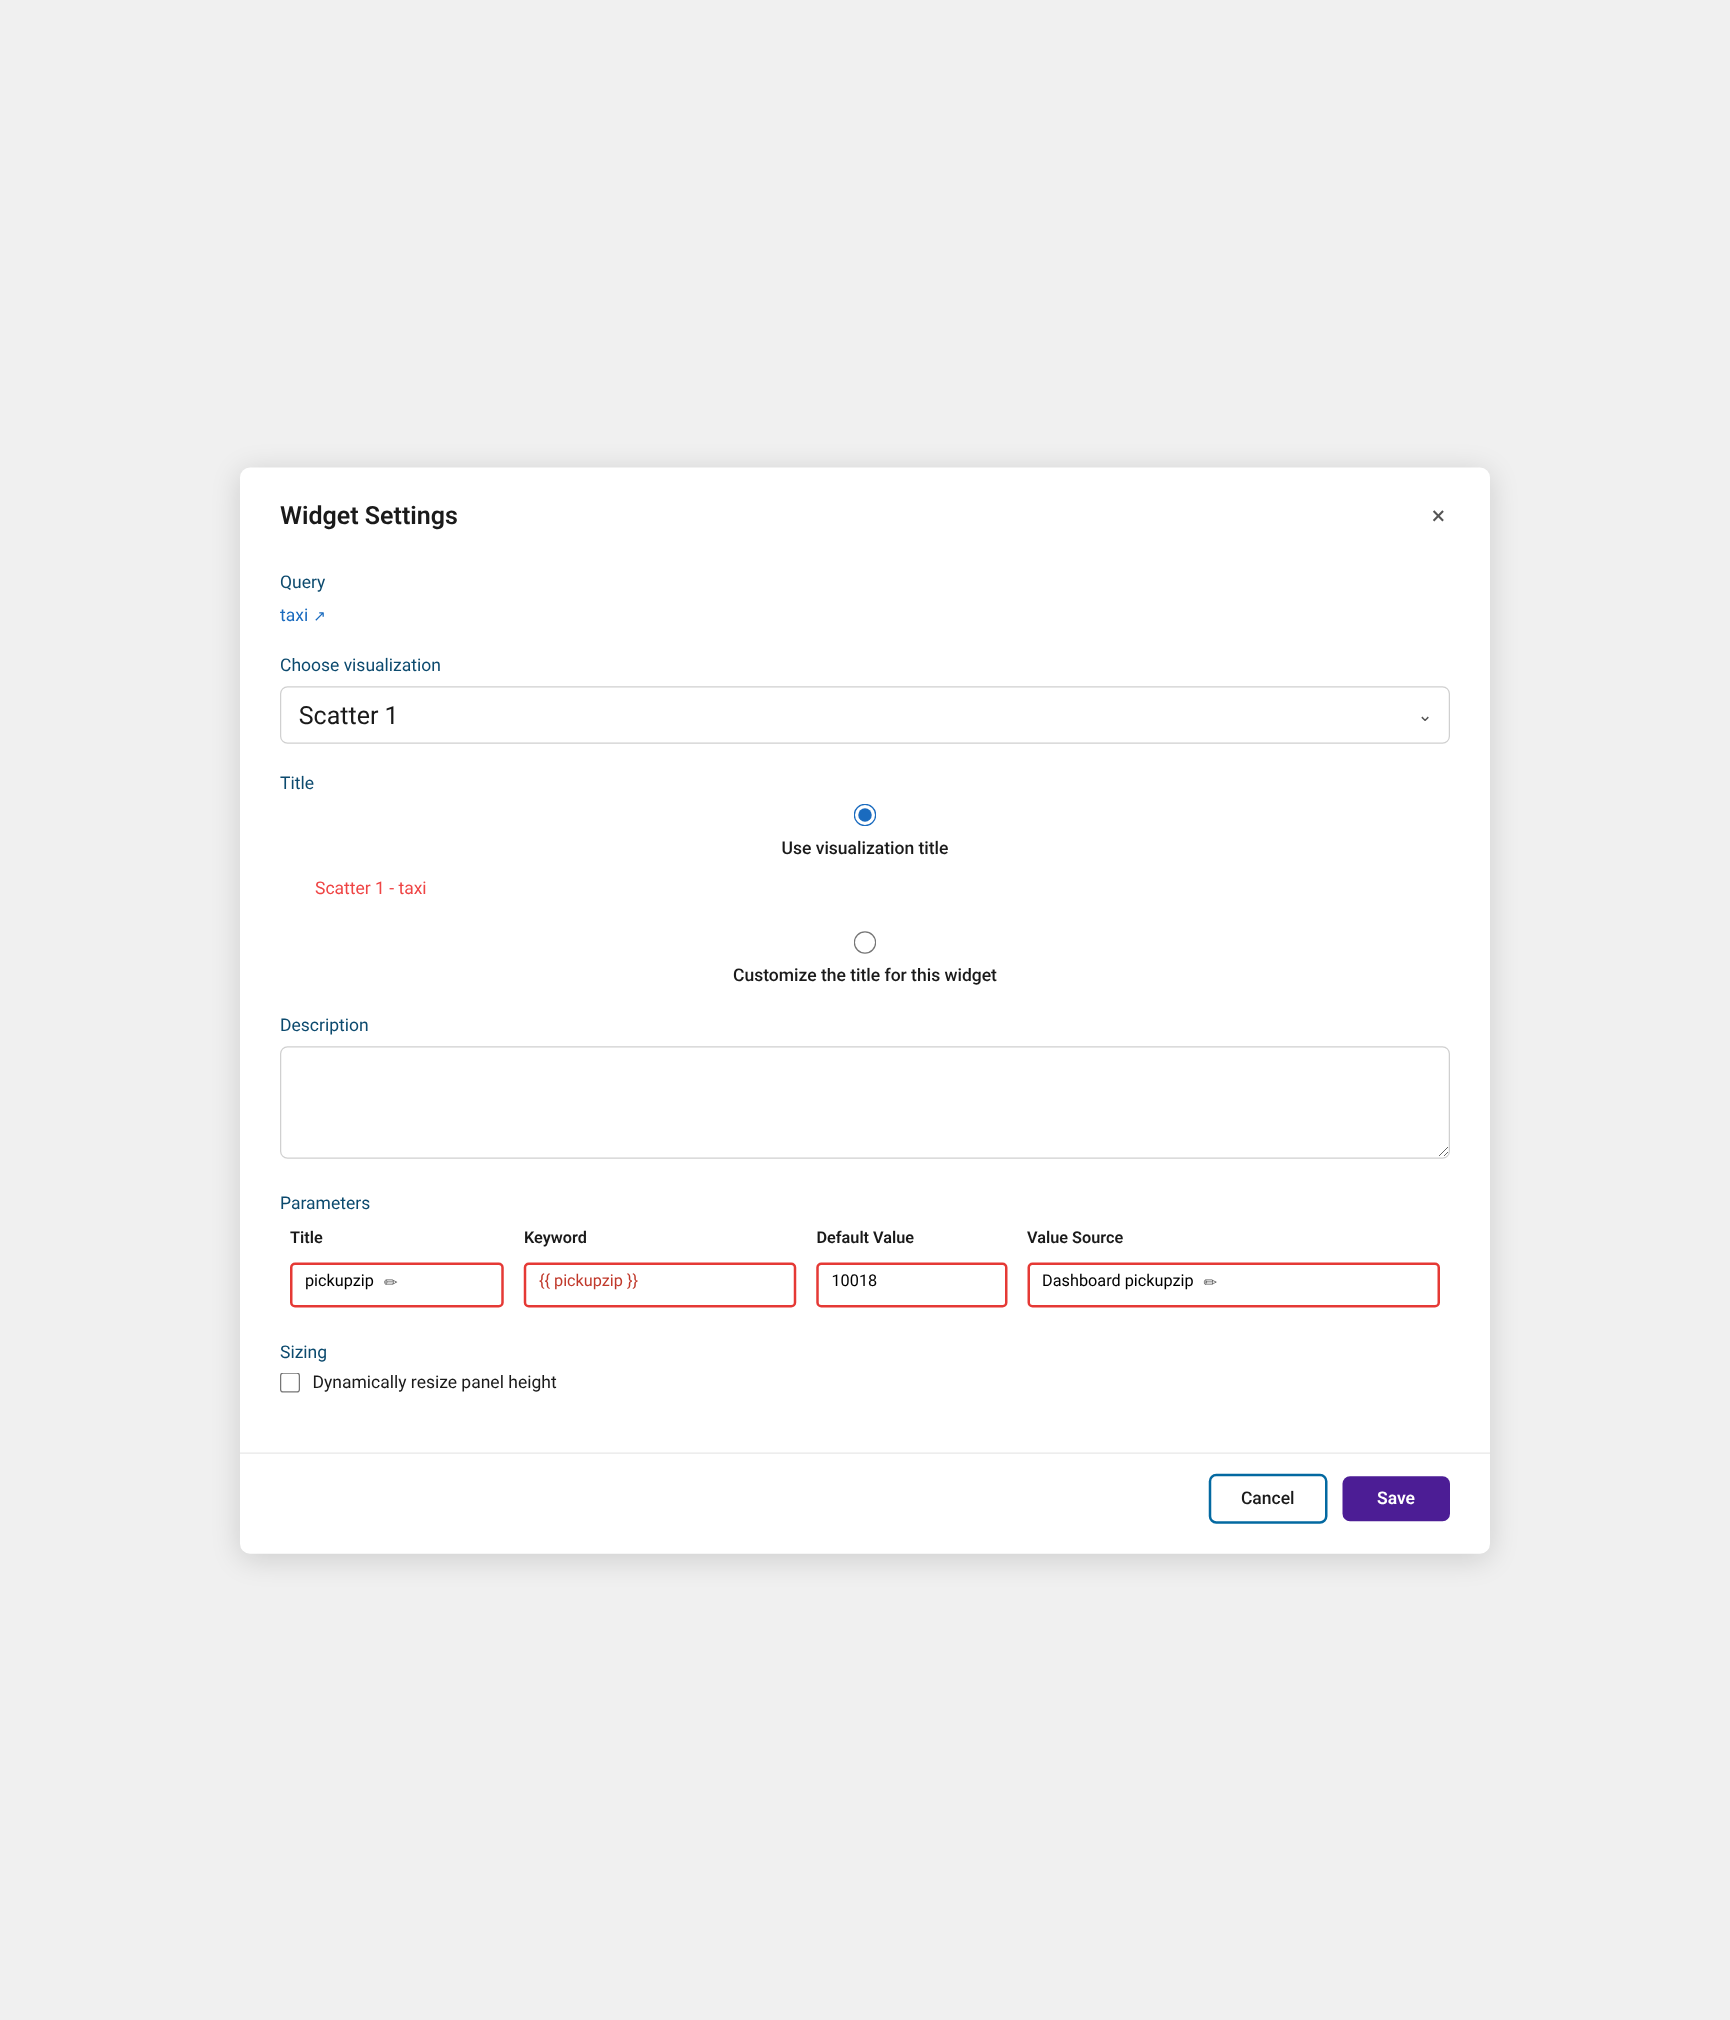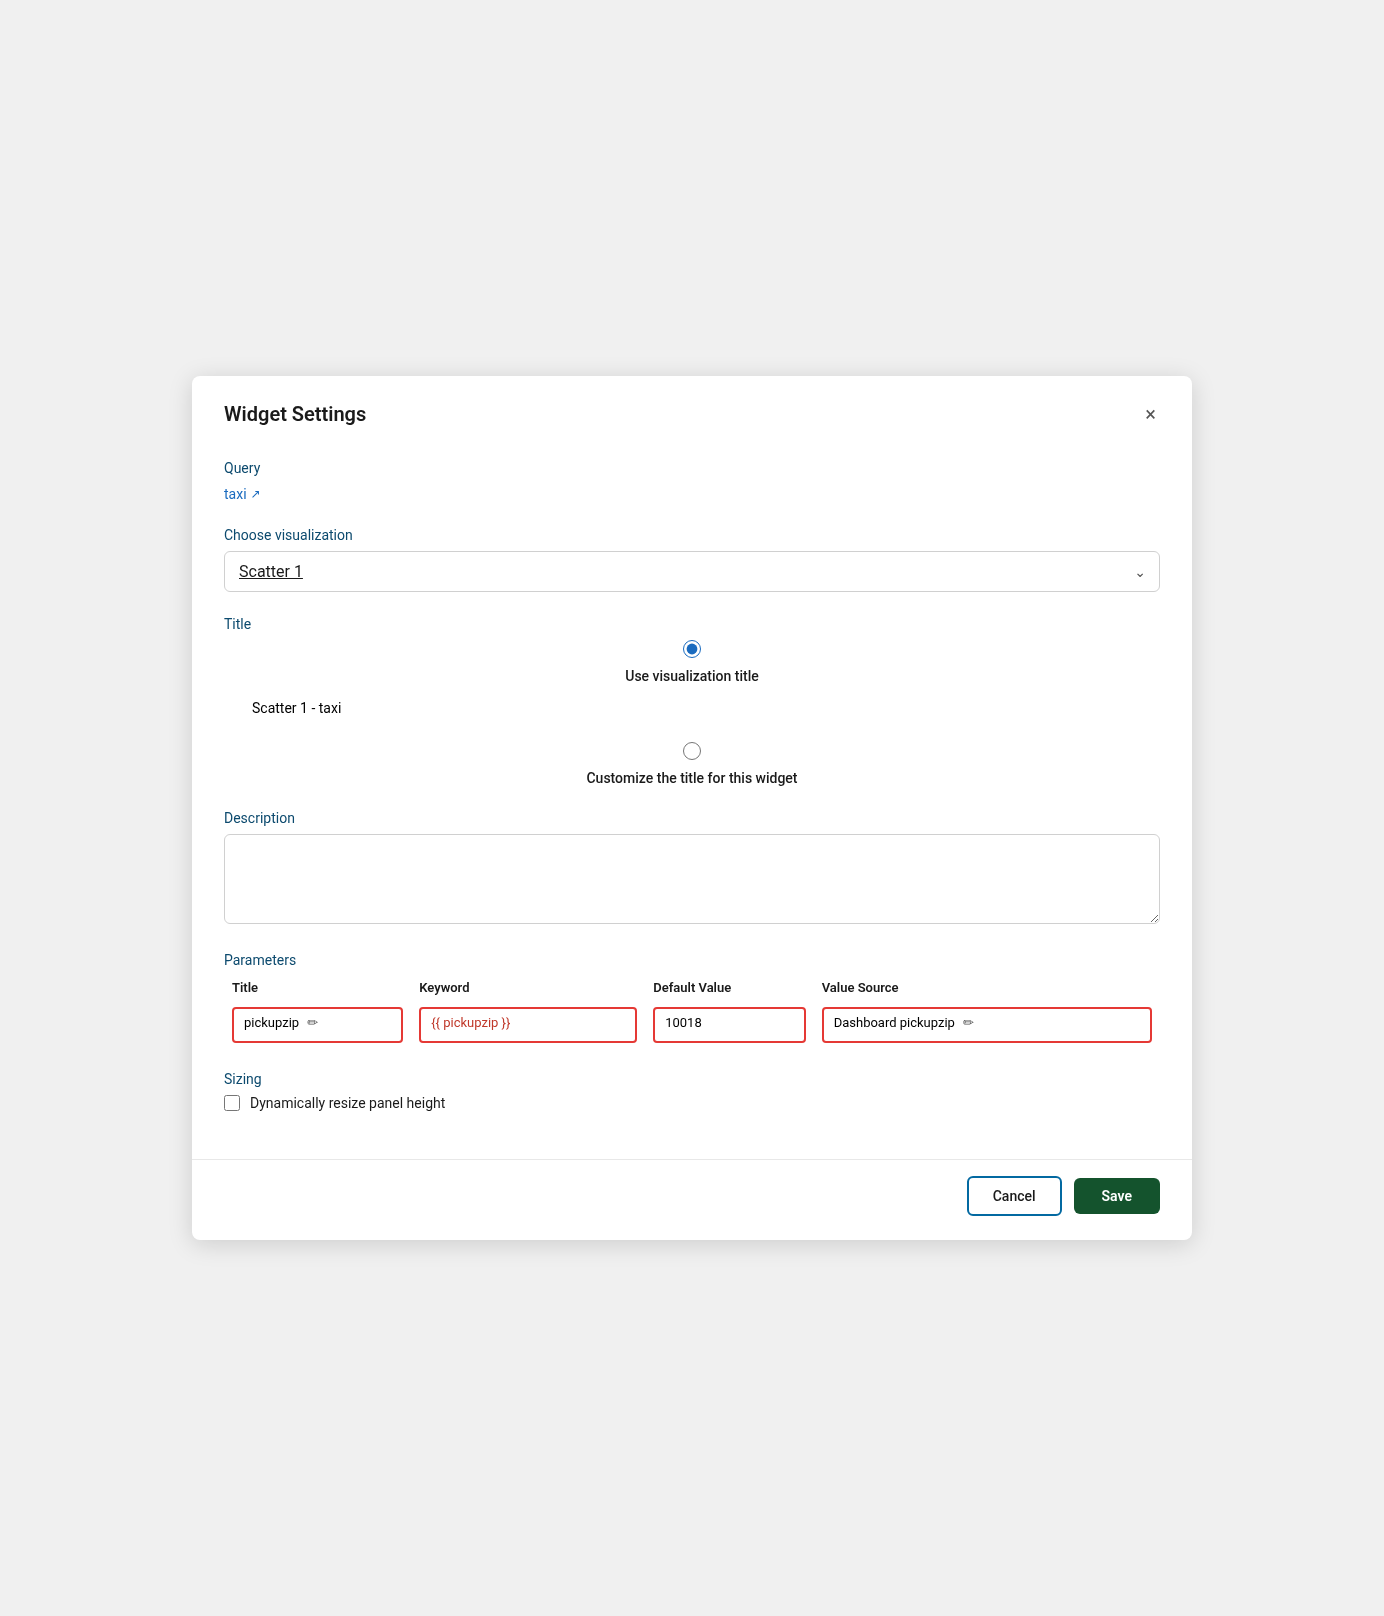--- a/index.html
+++ b/index.html
@@ -85,26 +85,25 @@
     .select-wrapper {
       position: relative;
       width: 100%;
     }
 
     .select-field {
       width: 100%;
       padding: 10px 40px 10px 14px;
       border: 1px solid #d0d0d0;
       border-radius: 6px;
-      font-size: 16px;
+      font-size: 20px;
       color: #1a1a1a;
       background: #fff;
       appearance: none;
       cursor: pointer;
-      text-decoration: underline;
     }
 
     .select-chevron {
       position: absolute;
       right: 14px;
       top: 50%;
       transform: translateY(-50%);
       pointer-events: none;
       color: #555;
       font-size: 14px;
@@ -132,21 +131,21 @@
     }
 
     .radio-label {
       font-size: 14px;
       color: #1a1a1a;
       font-weight: 500;
     }
 
     .title-placeholder {
       font-size: 14px;
-      color: #000000;
+      color: #ef4444;
       margin-left: 28px;
       margin-top: 4px;
       margin-bottom: 14px;
     }
 
     .description-textarea {
       width: 100%;
       height: 90px;
       border: 1px solid #d0d0d0;
       border-radius: 6px;
@@ -246,21 +245,21 @@
       border: 2px solid #0369a1;
       border-radius: 6px;
       padding: 10px 24px;
       font-size: 14px;
       font-weight: 500;
       color: #1a1a1a;
       cursor: pointer;
     }
 
     .btn-save {
-      background: #14532d;
+      background: #4c1d95;
       border: none;
       border-radius: 6px;
       padding: 10px 28px;
       font-size: 14px;
       font-weight: 600;
       color: #fff;
       cursor: pointer;
     }
   </style>
 </head>

